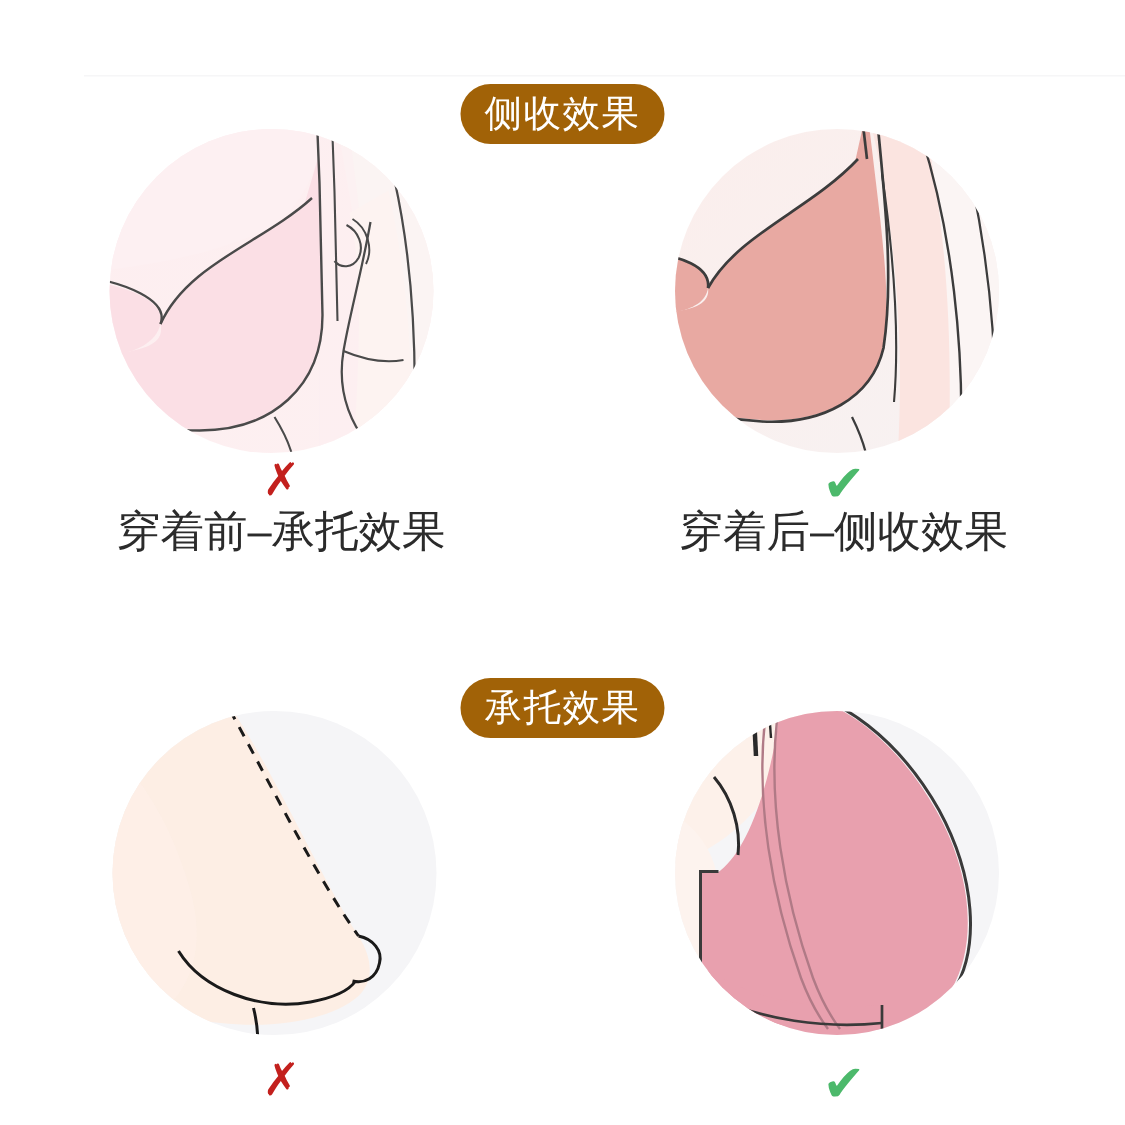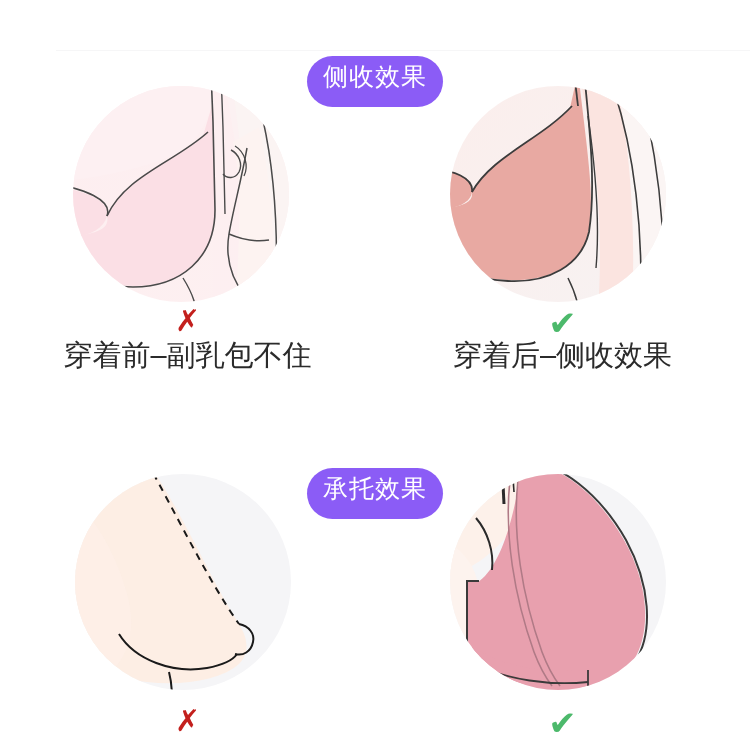--- a/index.html
+++ b/index.html
@@ -29,33 +29,33 @@
     width: 694px;
     height: 1px;
     background: #f6f6f7;
   }
 
   
   .badge {
     position: absolute;
     left: 50%;
     transform: translateX(-50%);
-    background: #8b5cf6;
+    background: #a16207;
     color: #ffffff;
     border-radius: 999px;
     font-size: 25px;
     line-height: 1;
     letter-spacing: 1px;
-    padding: 8px 16px 18px 16px;
+    padding: 8px 16px 7px 16px;
     white-space: nowrap;
     font-weight: 400;
     z-index: 30;
   }
   .badge-1 { top: 56px; }
-  .badge-2 { top: 452px; margin-top: 16px; }
+  .badge-2 { top: 452px; }
 
   
   .row {
     position: absolute;
     left: 0;
     width: 750px;
   }
   .row-1 { top: 78px; height: 320px; }
   .row-2 { top: 474px; height: 276px; }
 
@@ -154,21 +154,21 @@
             <path d="M184 66 C178 100 170 128 166 152 C162 176 168 196 182 214" fill="none" stroke="#4a4a4a" stroke-width="1.5"></path>
             <path d="M166 152 C180 158 194 160 206 158" fill="none" stroke="#4a4a4a" stroke-width="1.4"></path>
 
             <path d="M200 38 C212 92 216 156 212 230" fill="none" stroke="#4a4a4a" stroke-width="1.5"></path>
 
             <path d="M120 196 C130 212 134 224 134 240" fill="none" stroke="#4a4a4a" stroke-width="1.4"></path>
           </g>
         </svg>
       </div>
       <div class="mark mark-x">✗</div>
-      <div class="caption">穿着前–副乳包不住</div>
+      <div class="caption">穿着前–承托效果</div>
     </div>
 
     <div class="panel panel-right">
       <div class="circle-wrap">
         <svg class="circle-svg" width="250" height="240" viewBox="0 0 250 240" xmlns="http://www.w3.org/2000/svg">
           <defs>
             <clipPath id="c2">
                 <circle cx="120" cy="112" r="108"></circle>
               </clipPath>
             <linearGradient id="g2" x1="0" y1="0" x2="1" y2="1">

